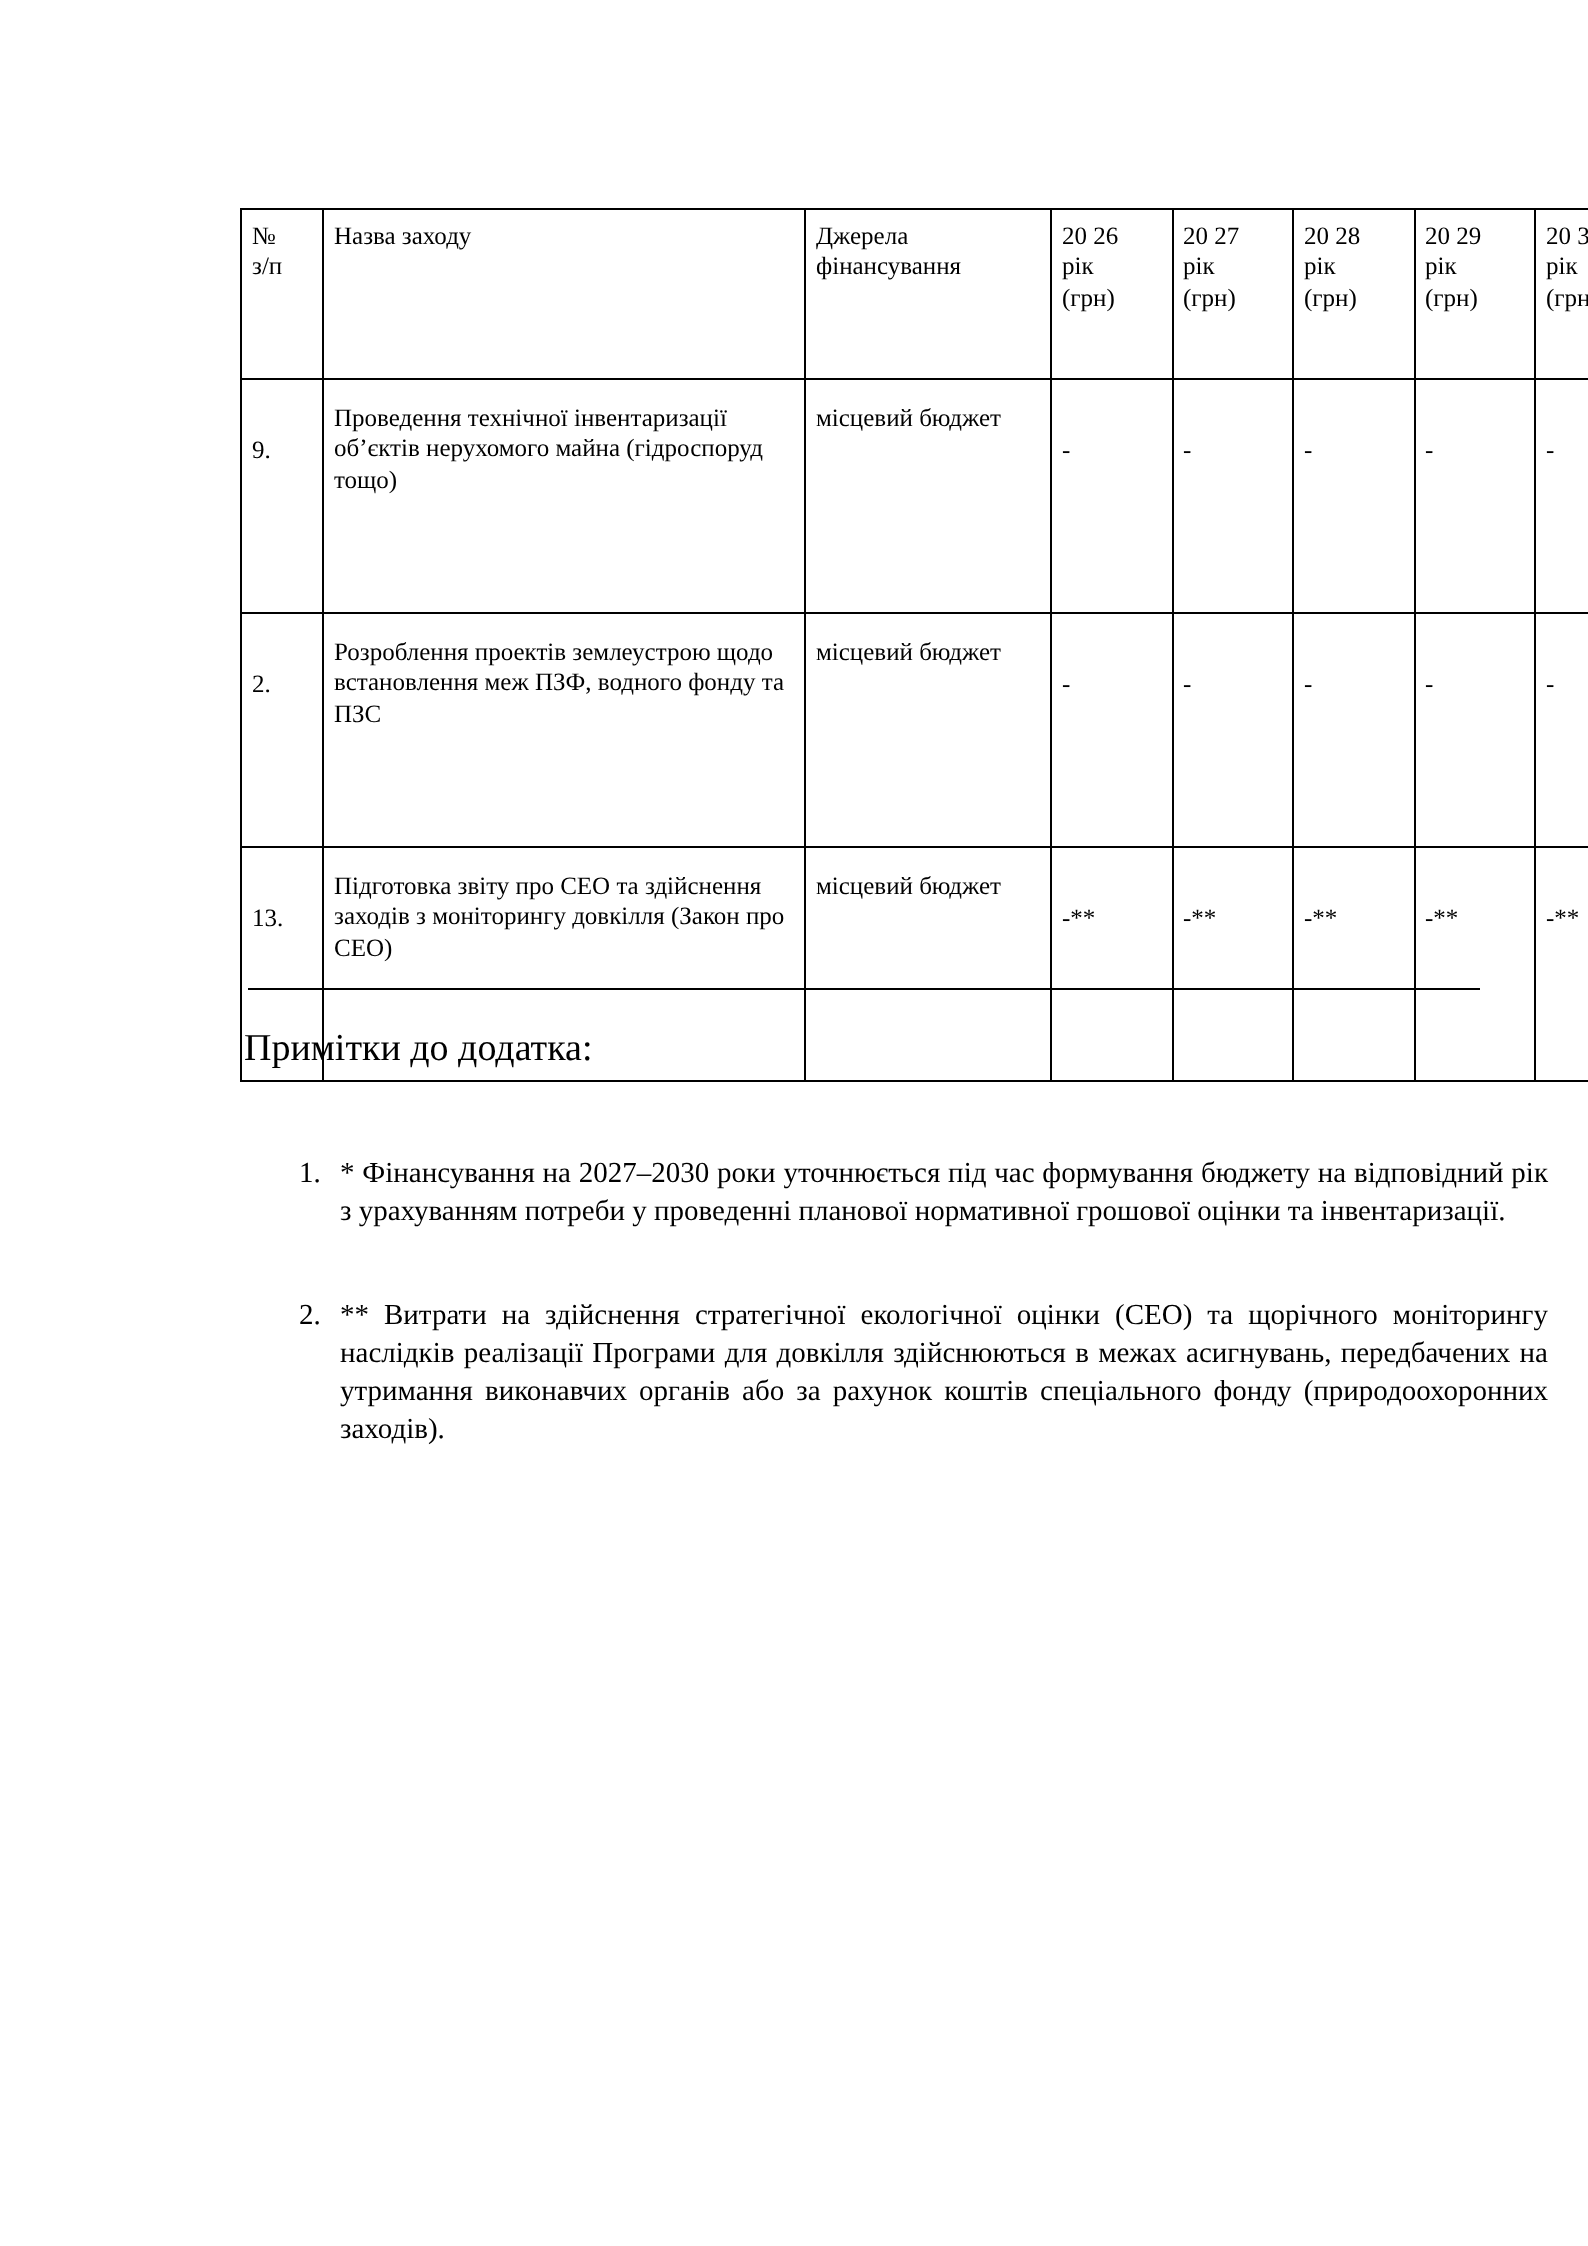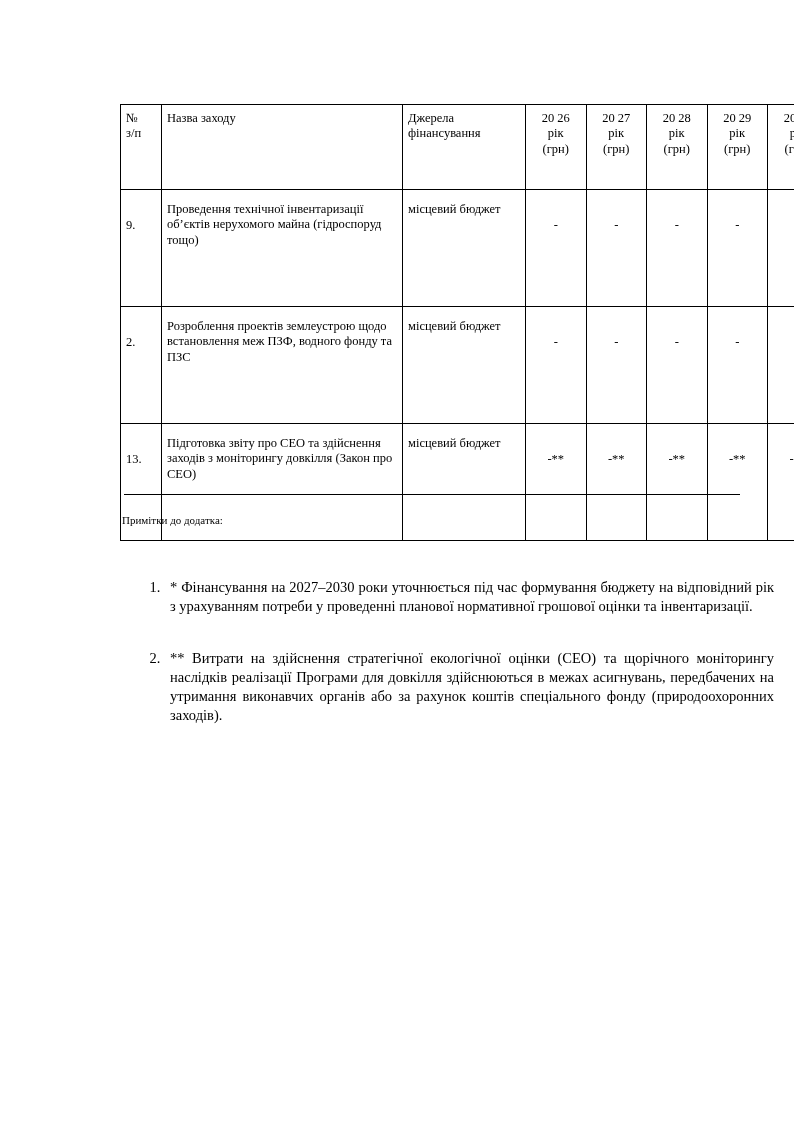--- a/index.html
+++ b/index.html
@@ -45,21 +45,21 @@
     border: 1px solid #000000;
     vertical-align: top;
     padding: 6px 5px 4px 5px;
     font-size: 12.5px;
     line-height: 1.22;
     font-family: "Liberation Serif", serif;
   }
   .col-num   { width: 30px; text-align: left; }
   .col-name  { width: 230px; margin-top: 28px; }
   .col-src   { width: 112px; }
-  .col-year  { width: 49.5px; text-align: center; }
+  .col-year  { width: 49.5px; }
 
   thead td {
     height: 74px;
   }
   .hdr-num { padding-top: 8px; }
   .hdr-year { font-size: 12.5px; }
   .yr-line { display: block; }
 
   tbody tr.body-row td {
     height: 84px;
@@ -87,21 +87,21 @@
     left: 124px;
     top: 494px;
     width: 616px;
     height: 0;
     border-top: 1px solid #000000;
   }
   .notes-title {
     position: absolute;
     left: 122px;
     top: 514px;
-    font-size: 11px;
+    font-size: 19px;
     font-family: "Liberation Serif", serif;
   }
   ol.notes {
     position: absolute;
     left: 126px;
     top: 546px;
     width: 610px;
     margin: 0;
     padding-left: 38px;
     font-size: 14.5px;

